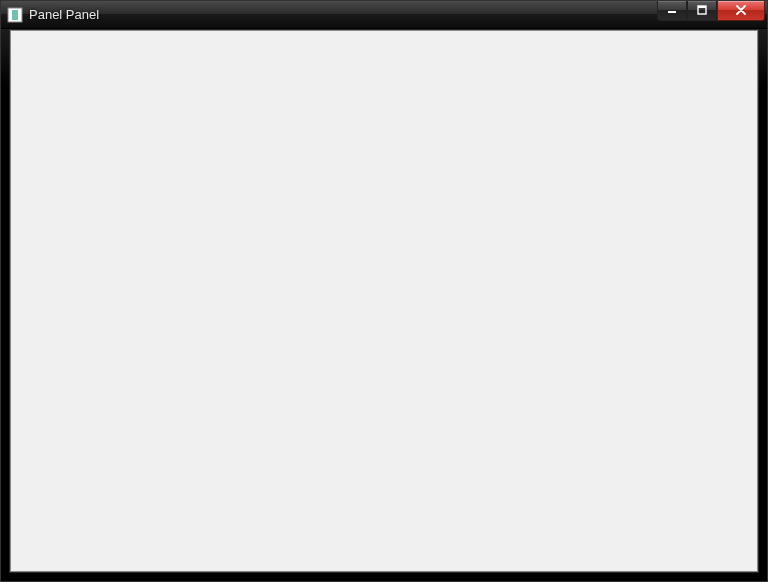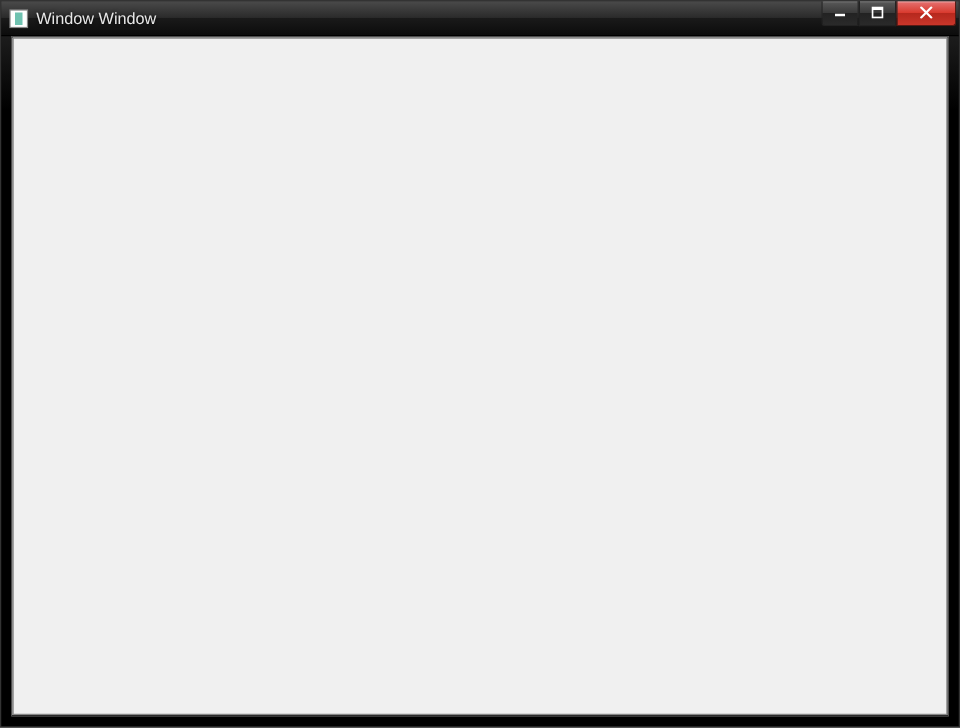--- a/index.html
+++ b/index.html
@@ -80,21 +80,21 @@
 
 <div class="window-frame">
 
   <div class="titlebar">
     <span class="app-icon">
       <svg width="16" height="16" viewBox="0 0 16 16">
         <rect x="1" y="1" width="14" height="14" fill="#fff" stroke="#888" stroke-width="1"></rect>
         <rect x="5" y="3" width="6" height="10" fill="#6fc2b0"></rect>
       </svg>
     </span>
-    <span class="title-text">Window Window</span>
+    <span class="title-text">Panel Panel</span>
 
     <div class="window-controls">
       <div class="win-btn">
         <svg width="10" height="10" viewBox="0 0 10 10">
           <rect x="1" y="6" width="8" height="2" fill="#fff"></rect>
         </svg>
       </div>
       <div class="win-btn">
         <svg width="10" height="10" viewBox="0 0 10 10">
           <rect x="1" y="1" width="8" height="8" fill="none" stroke="#fff" stroke-width="1.4"></rect>

